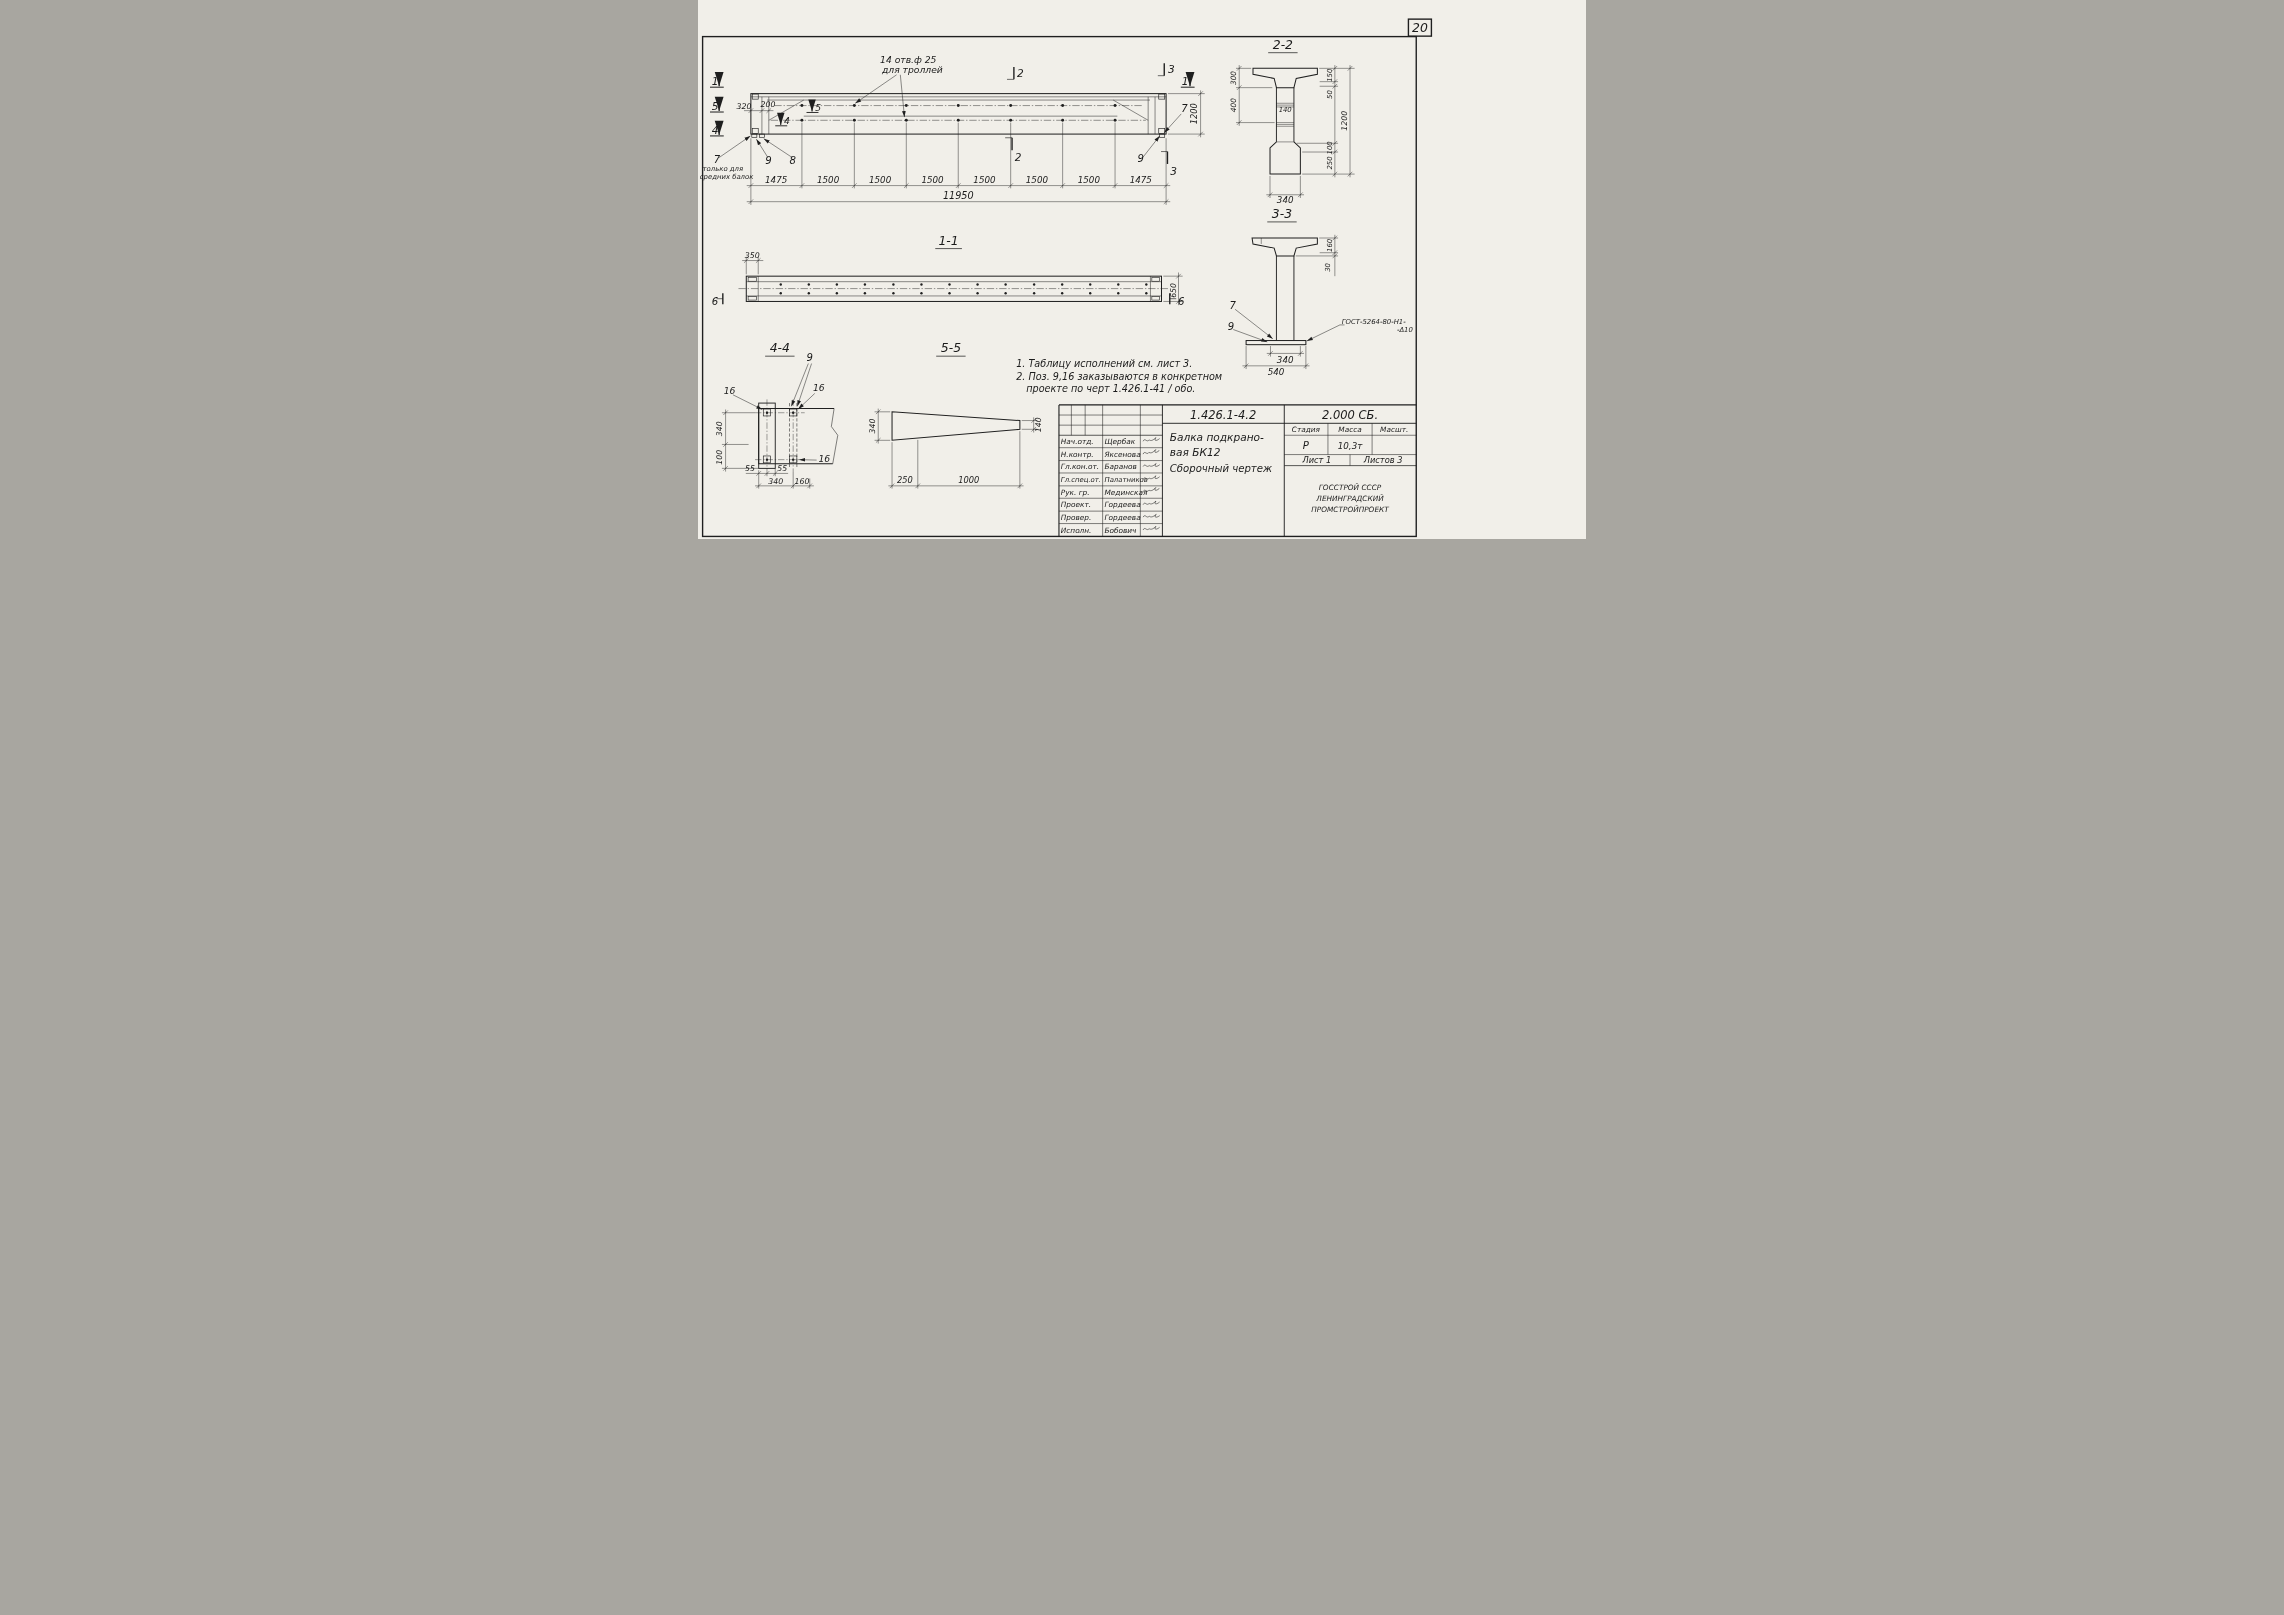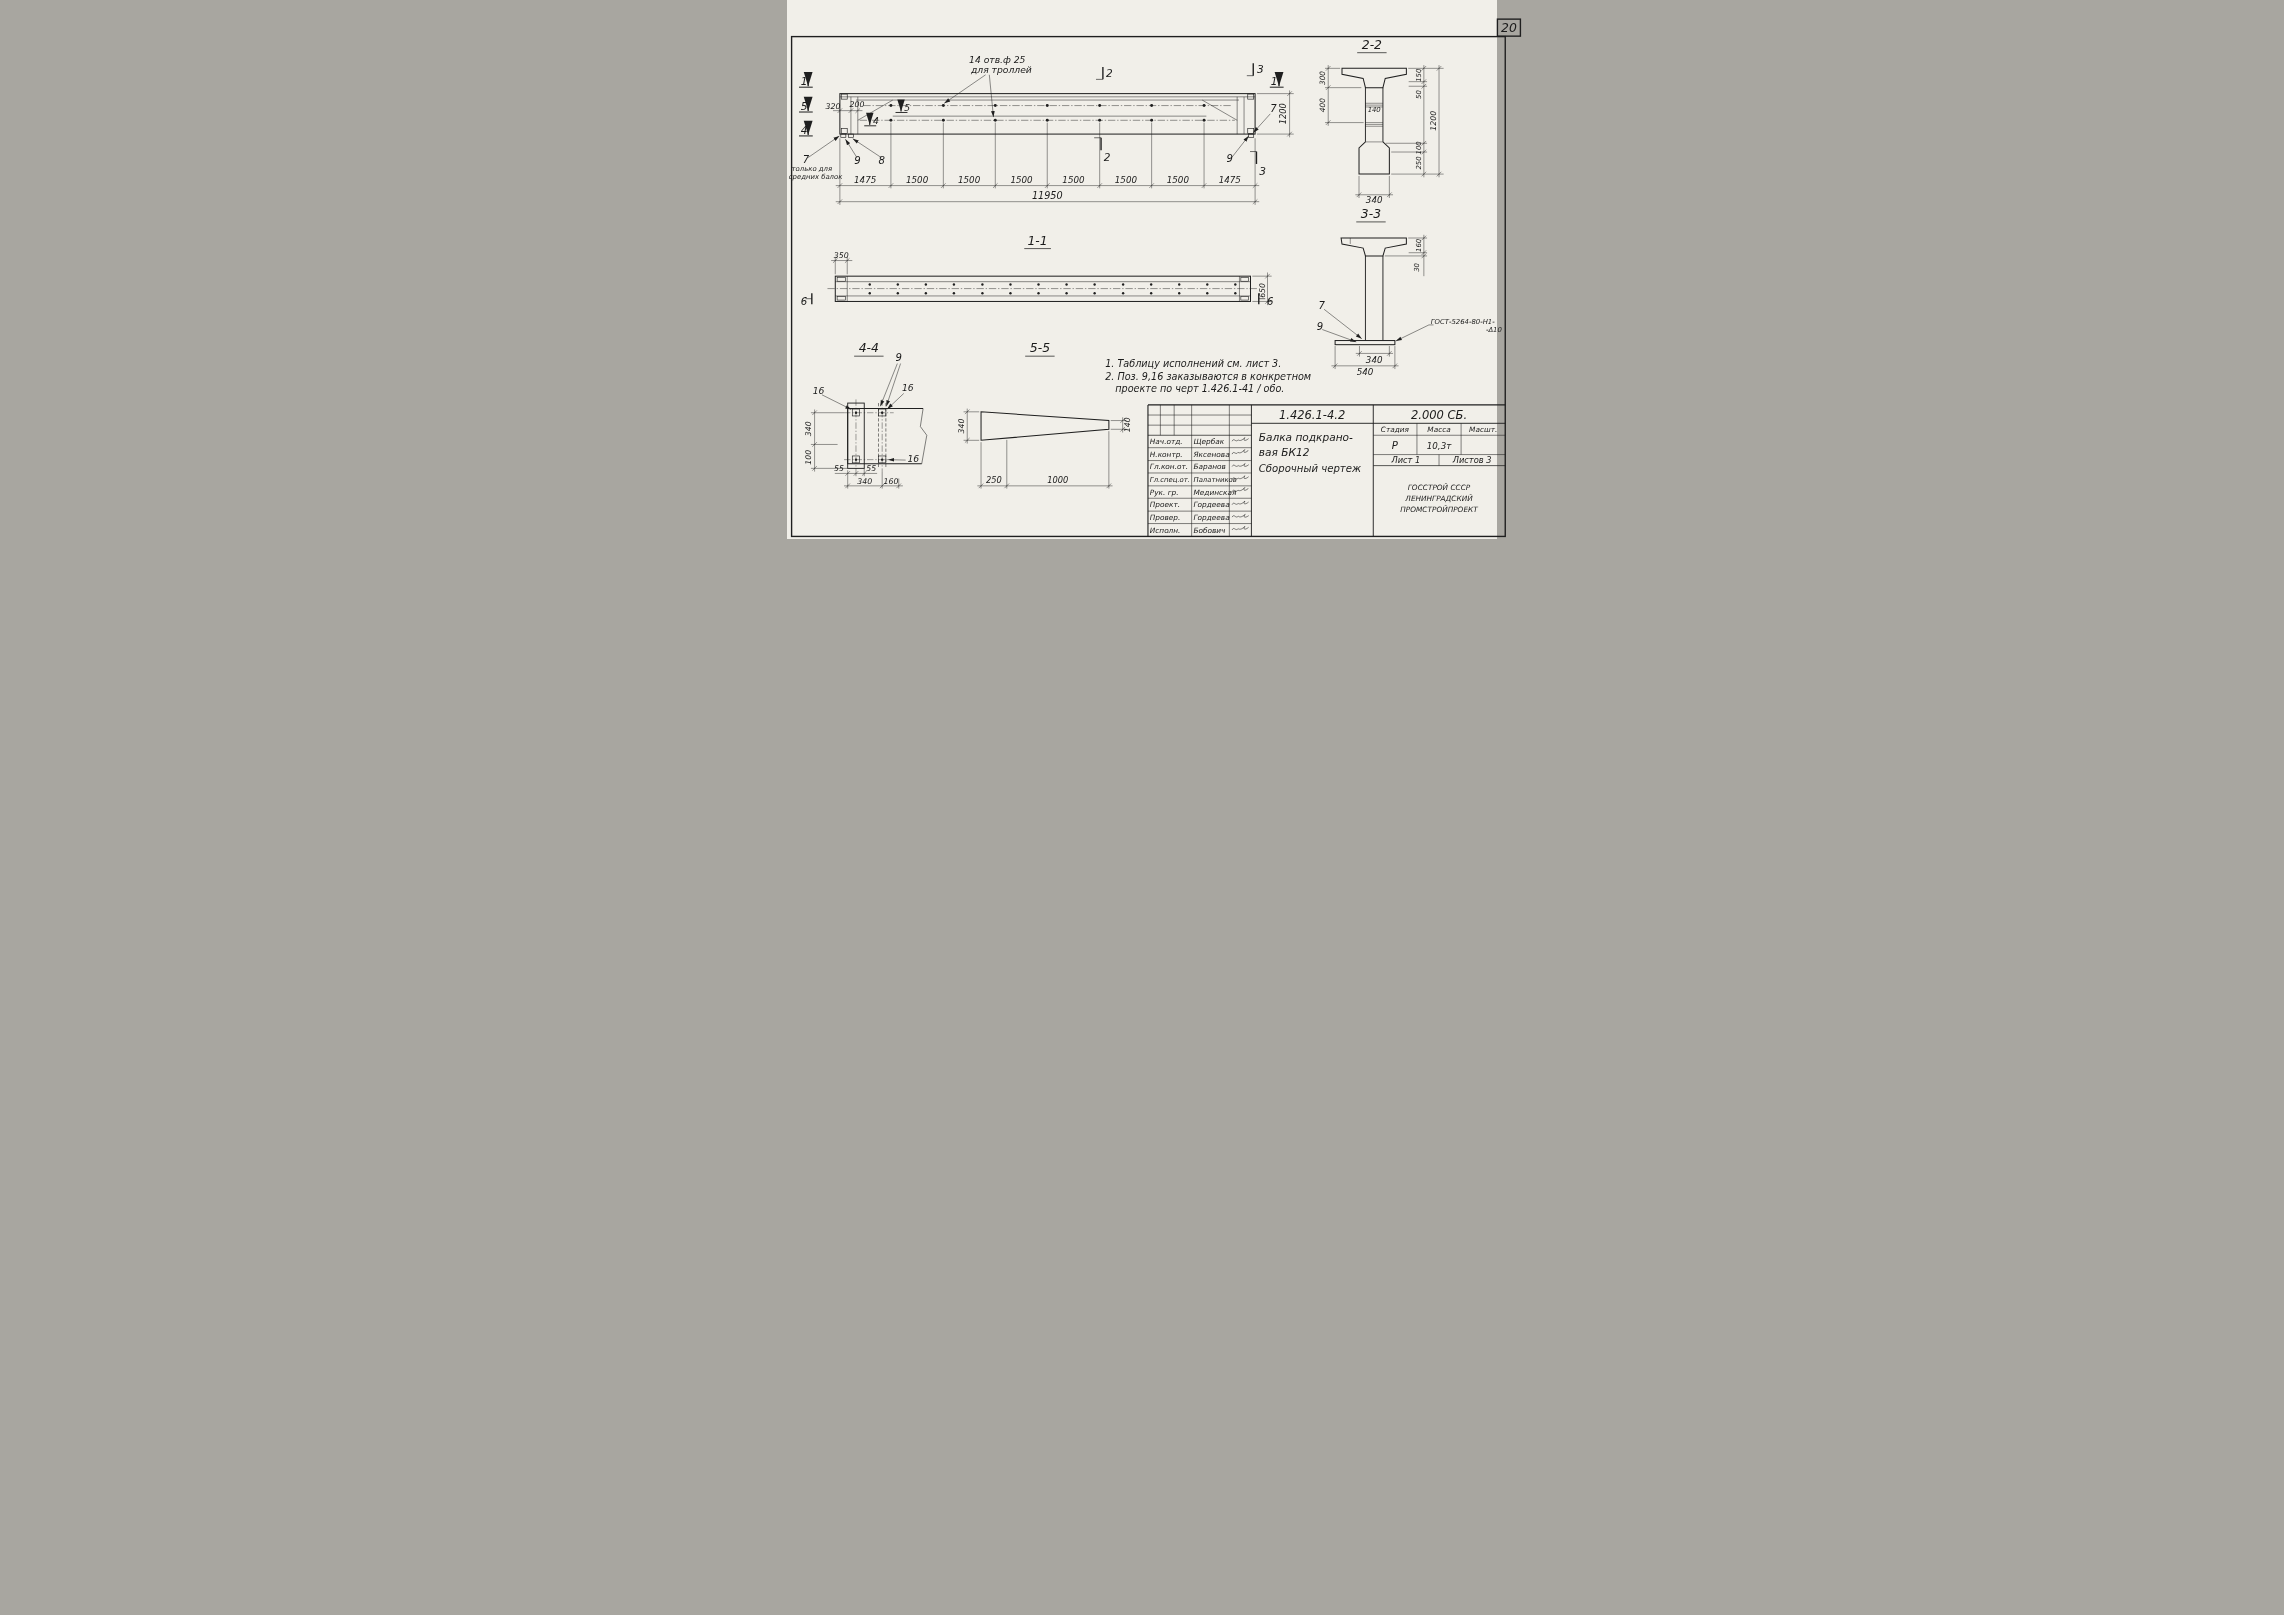--- a/index.html
+++ b/index.html
@@ -1,16 +1,16 @@
 <!DOCTYPE html>
 <html style="font-size:7.4px"><head>
 <meta charset="utf-8">
 <style>
   html,body{margin:0;padding:0;background:#a8a6a0;}
-  .sheet{width:710px;height:539px;background:#f1efe9;position:relative;margin:0 auto;
+  .sheet{width:888px;height:539px;background:#f1efe9;position:relative;margin:0 auto;
          font-family:"DejaVu Sans",sans-serif;text-align:right;}
   svg{display:block;}
   svg text{fill:#1b1b1b;stroke:none;font-style:italic;font-family:"DejaVu Sans",sans-serif;}
   .tm{text-anchor:middle;}
   .f15{font-size:15px}.f16{font-size:16px}.f17{font-size:17px}.f18{font-size:18px}
   .f19{font-size:19px}.f20{font-size:20px}.f21{font-size:21px}.f22{font-size:22px}
   .f23{font-size:23px}.f25{font-size:25px}.f27{font-size:27px}
 </style>
 </head>
 <body>

